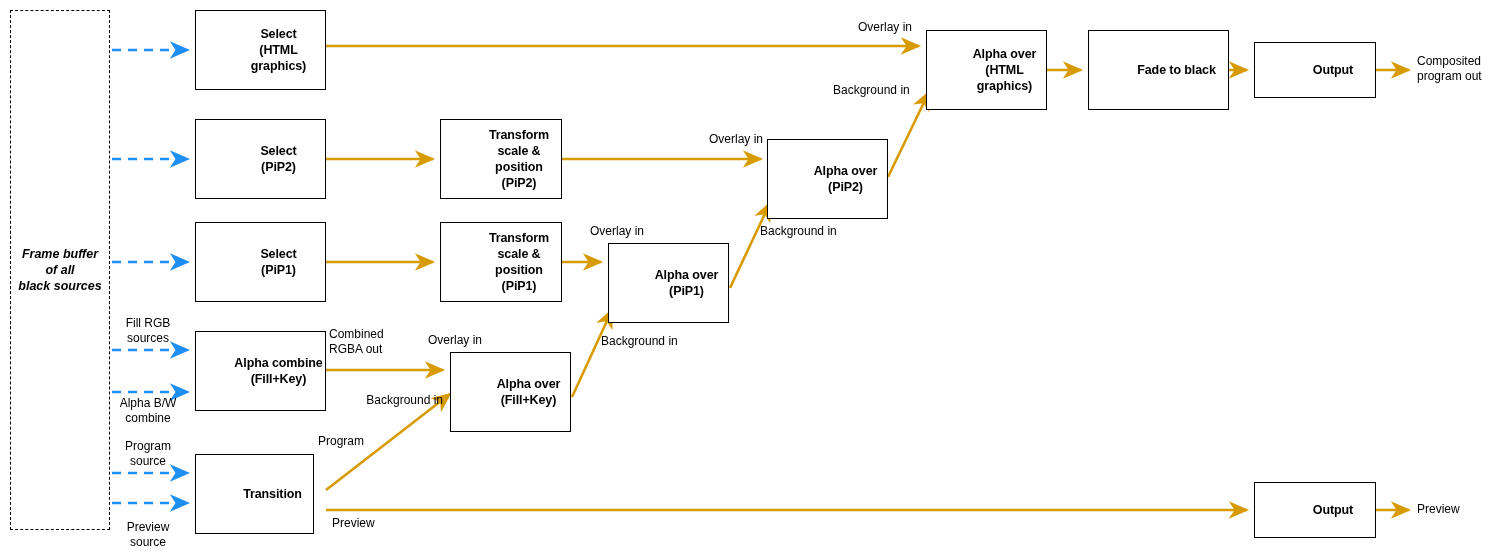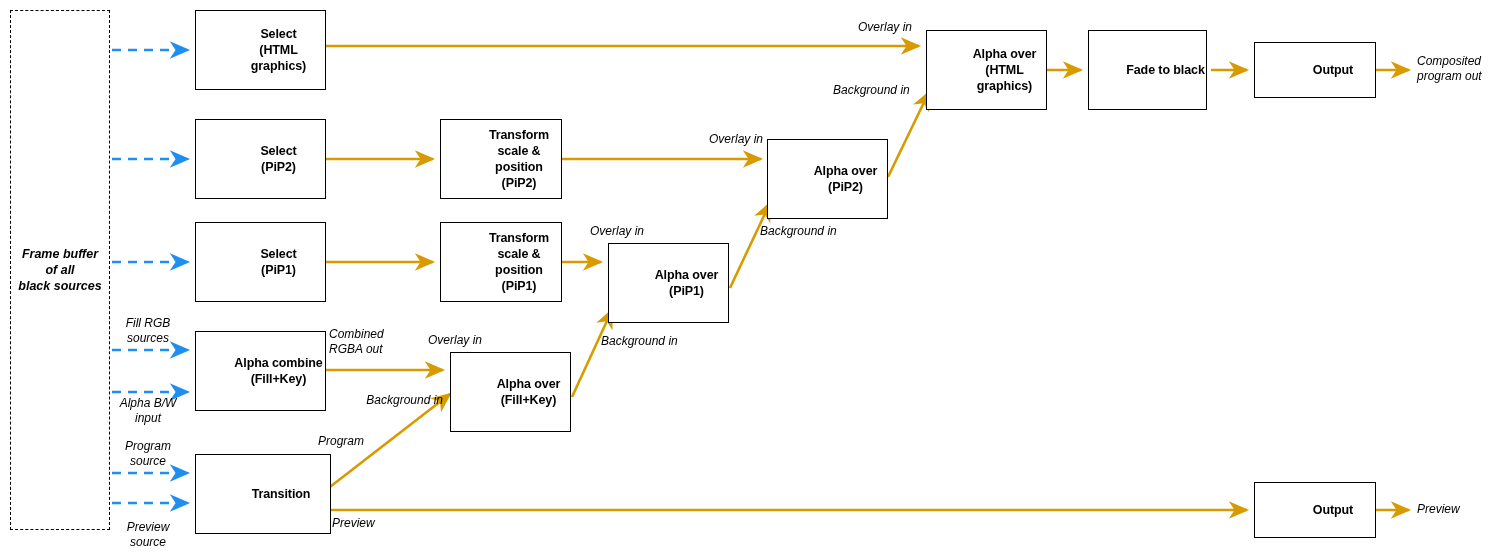--- a/index.html
+++ b/index.html
@@ -57,21 +57,20 @@
     line-height: 1.3;
   }
   .edge-label {
     position: absolute;
     font-size: 12px;
     font-weight: normal;
     color: #000000;
     line-height: 1.25;
     white-space: pre-line;
     background: transparent;
-    font-style: italic;
   }
   .el-r { text-align: right; }
   .el-l { text-align: left; }
   .el-c { text-align: center; }
 </style>
 </head>
 <body>
 
 <div id="canvas">
 
@@ -133,21 +132,21 @@
   <div class="node" style="left:195px; top:222px; width:131px; height:80px;">
     <span class="lbl" style="white-space: pre-line;">Select
 (PiP1)</span>
   </div>
 
   <div class="node" style="left:195px; top:331px; width:131px; height:80px;justify-content:center;">
     <span class="lbl" style="white-space: pre-line;">Alpha combine
 (Fill+Key)</span>
   </div>
 
-  <div class="node" style="left:195px; top:454px; width:136px; height:80px;">
+  <div class="node" style="left:195px; top:454px; width:119px; height:80px;">
     <span class="lbl">Transition</span>
   </div>
 
   <div class="node" style="left:440px; top:119px; width:122px; height:80px;">
     <span class="lbl" style="white-space: pre-line;">Transform
 scale &amp; position
 (PiP2)</span>
   </div>
 
   <div class="node" style="left:440px; top:222px; width:122px; height:80px;">
@@ -169,37 +168,37 @@
   <div class="node" style="left:767px; top:139px; width:121px; height:80px;">
     <span class="lbl" style="white-space: pre-line;">Alpha over
 (PiP2)</span>
   </div>
 
   <div class="node" style="left:926px; top:30px; width:121px; height:80px;">
     <span class="lbl" style="white-space: pre-line;">Alpha over
 (HTML graphics)</span>
   </div>
 
-  <div class="node" style="left:1088px; top:30px; width:119px; height:80px;align-items:center;">
+  <div class="node" style="left:1088px; top:30px; width:141px; height:80px;align-items:center;">
     <span class="lbl">Fade to black</span>
   </div>
 
   <div class="node" style="left:1254px; top:42px; width:122px; height:56px;">
     <span class="lbl">Output</span>
   </div>
 
   <div class="node" style="left:1254px; top:482px; width:122px; height:56px;">
     <span class="lbl">Output</span>
   </div>
 
   <div class="edge-label el-c" style="left: 113px; top: 316px; width: 70px; white-space: pre-line;">Fill RGB
 sources</div>
 
   <div class="edge-label el-c" style="left: 113px; top: 396px; width: 70px; white-space: pre-line;">Alpha B/W
-input</div>
+combine</div>
 
   <div class="edge-label el-c" style="left: 113px; top: 439px; width: 70px; white-space: pre-line;">Program
 source</div>
 
   <div class="edge-label el-c" style="left: 113px; top: 520px; width: 70px; white-space: pre-line;">Preview
 source</div>
 
   <div class="edge-label el-l" style="left: 329px; top: 327px; width: 92px; white-space: pre-line;">Combined
 RGBA out</div>
 

